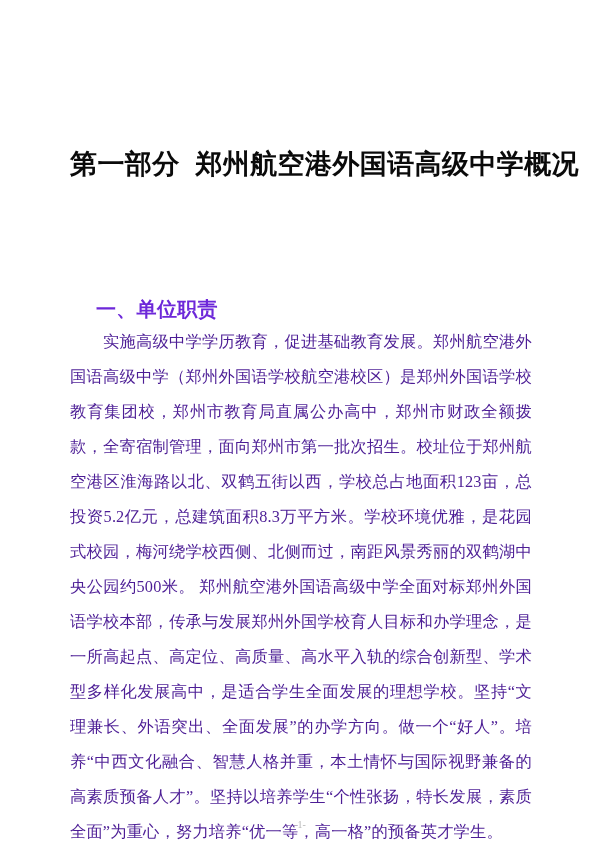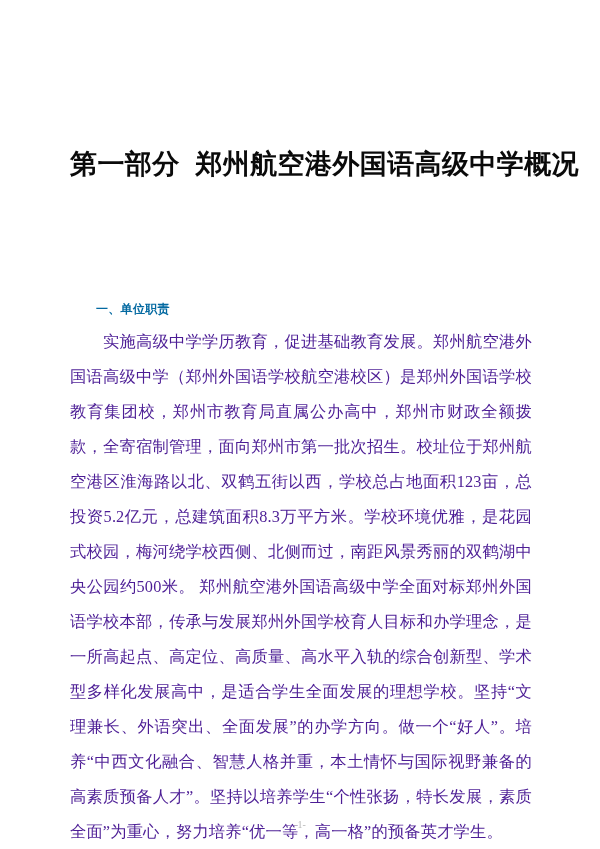--- a/index.html
+++ b/index.html
@@ -39,23 +39,23 @@
   .body-block {
     position: absolute;
     left: 70px;
     top: 296px;
     width: 462px;
   }
 
   .sec-heading {
     font-family: "Liberation Sans", "DejaVu Sans", sans-serif;
     font-weight: bold;
-    font-size: 12px;
+    font-size: 20px;
     line-height: 26px;
-    color: #0369a1;
+    color: #6d28d9;
     text-indent: 26px;
     letter-spacing: 0.3px;
     margin: 0;
     padding: 0;
   }
 
   .para {
     margin: 0;
     padding: 0;
     font-family: "Liberation Serif", "DejaVu Serif", serif;

